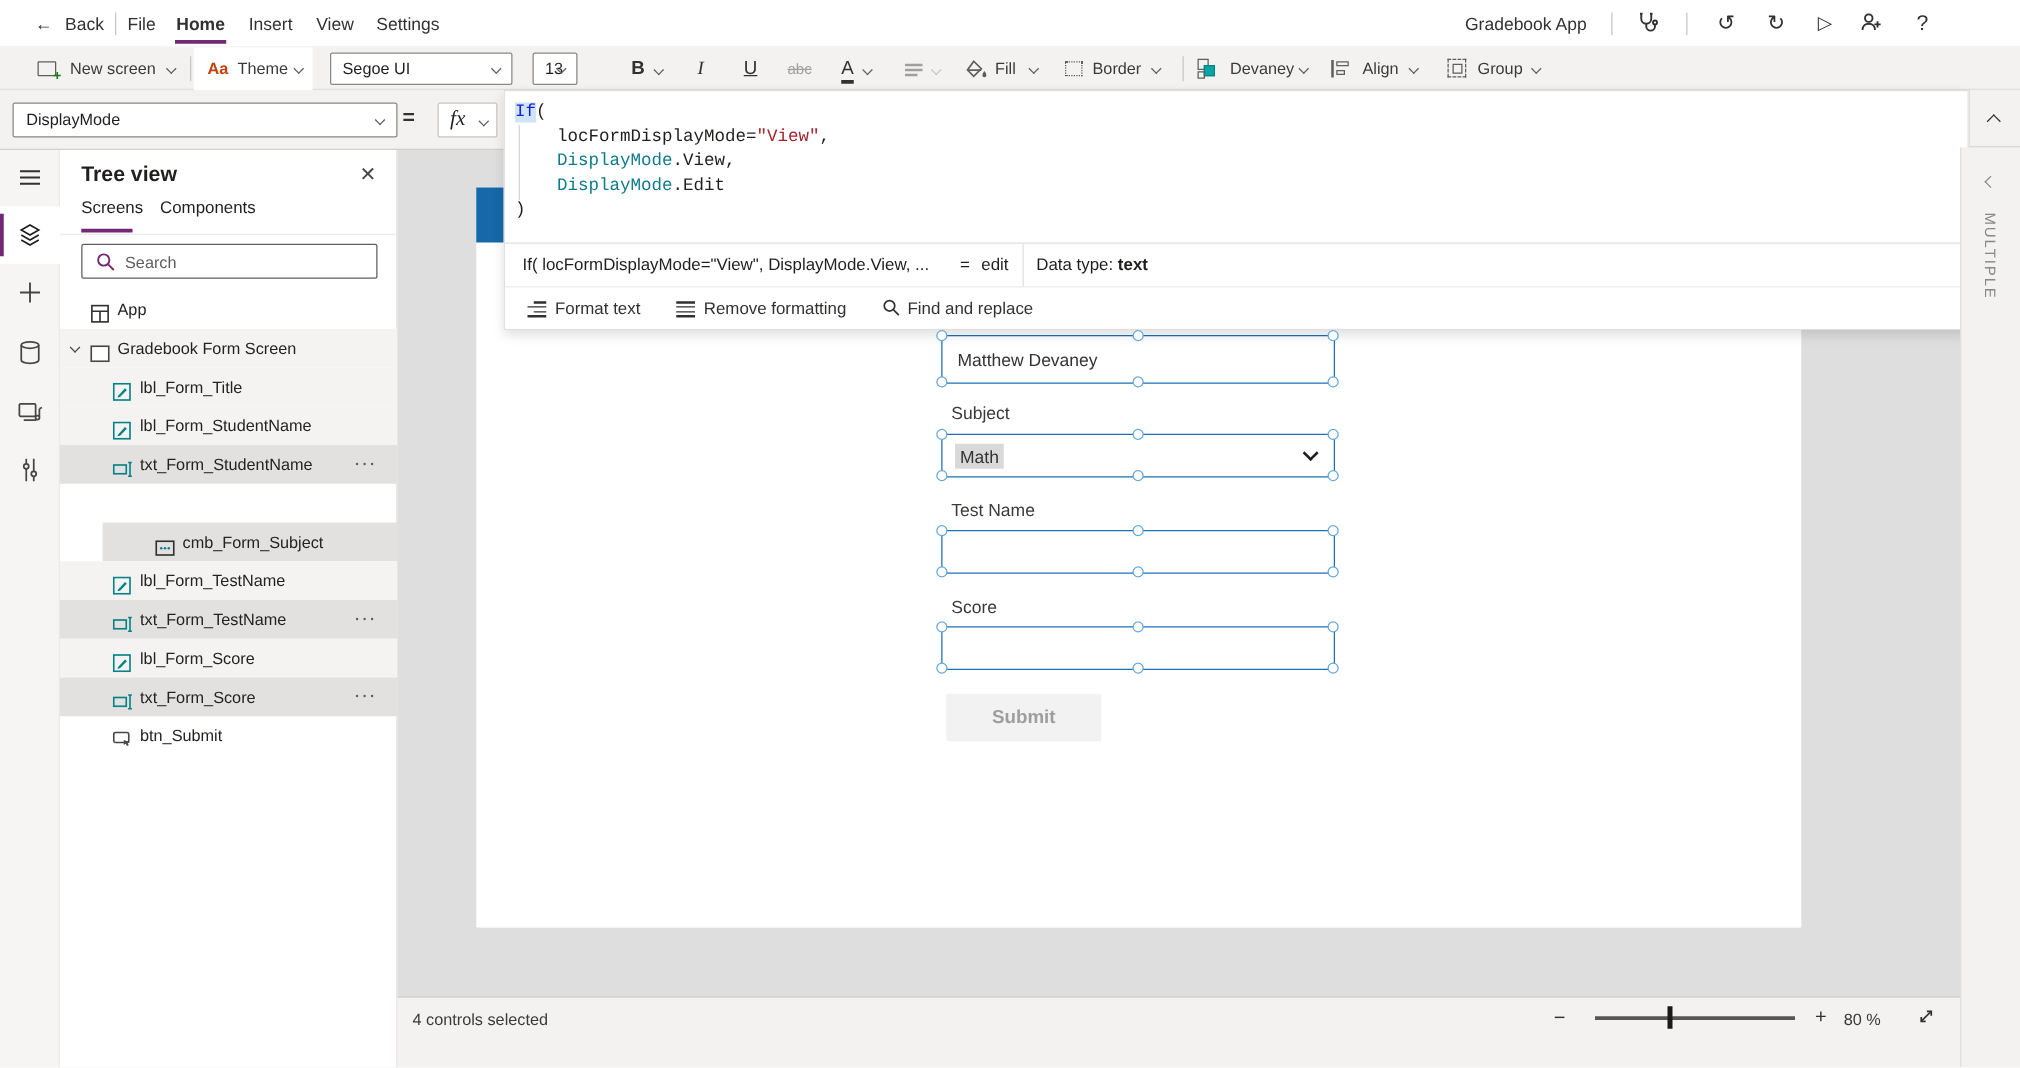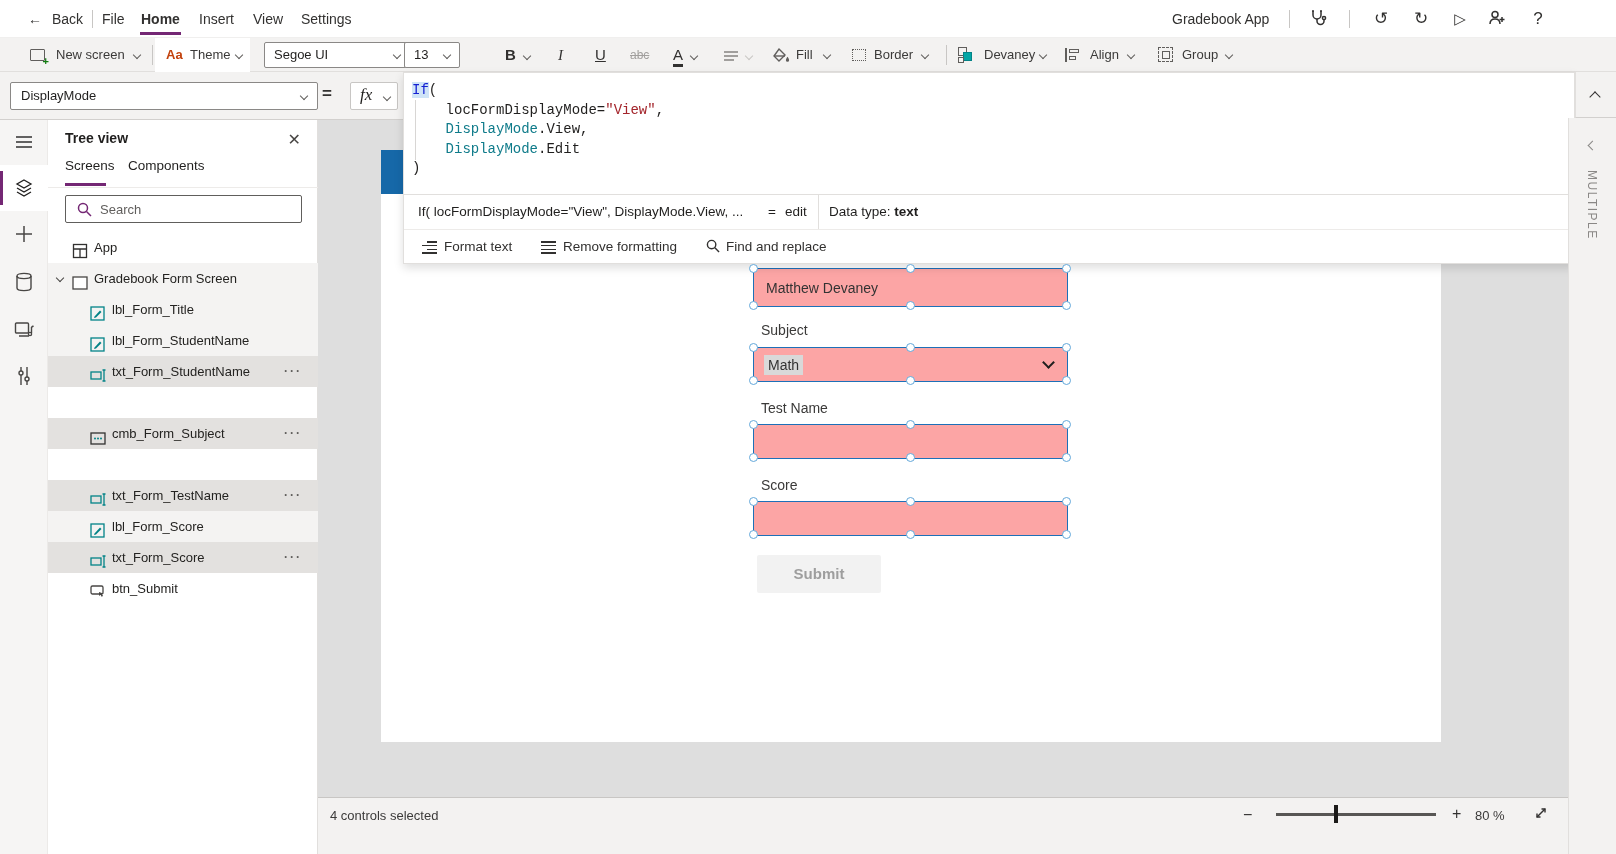--- a/index.html
+++ b/index.html
@@ -79,42 +79,42 @@
 
   
   .rail { left:0; top:120px; width:48px; height:734px; background:#f6f5f4; border-right:1px solid #eceae8; }
   .rail-item { position:absolute; left:0; width:48px; height:46px; text-align:center; }
   .rail-item svg { margin-top:13px; }
   .rail-item.active { background:#fff; }
   .rail-item.active:before { content:""; position:absolute; left:0; top:6px; width:3px; height:34px; background:#742774; }
 
   
   .tree { left:48px; top:120px; width:270px; height:734px; background:#fff; border-right:1px solid #e1dfdd; }
-  .tree-title { position:absolute; left:17px; top:10px; font-size:14px; font-weight:bold; color:#201f1e; }
+  .tree-title { position:absolute; left:17px; top:10px; font-size:17px; font-weight:bold; color:#201f1e; }
   .tree-close { position:absolute; right:16px; top:10px; font-size:16px; color:#484644; }
   .tab { position:absolute; top:38px; height:26px; font-size:13.5px; color:#201f1e; }
   .tab.active { font-weight:normal; }
   .tab-underline { position:absolute; left:17px; top:63px; width:41px; height:2.5px; background:#742774; }
   .tabs-border { position:absolute; left:0; top:67px; width:270px; height:1px; background:#edebe9; }
   .search-box { position:absolute; left:17px; top:75px; width:237px; height:28px; border:1px solid #605e5c; border-radius:2px; background:#fff; }
   .search-box .ph { position:absolute; left:34px; top:6px; color:#605e5c; font-size:13px; }
   .search-box svg { position:absolute; left:11px; top:6px; }
   .trow { position:absolute; left:0; width:270px; height:31px; line-height:31px; font-size:13px; color:#242321; }
   .trow .t-icon { position:absolute; top:7px; }
   .trow .lbl { position:absolute; }
   .trow .dots { position:absolute; right:16px; top:0; color:#605e5c; letter-spacing:2px; font-weight:bold; font-size:12px; }
   .trow.band { background:#f4f3f2; }
   .trow.selected { background:#e3e1df;text-align:center; }
   .trow .chevd { position:absolute; left:9px; top:12px; width:6px; height:6px; border-right:1.3px solid #484644; border-bottom:1.3px solid #484644; transform:rotate(45deg); }
 
   
   .canvas-outer { left:318px; top:120px; width:1250px; height:677px; background:#dedede; }
   .page { position:absolute; left:63px; top:30px; width:1060px; height:592px; background:#fff; }
   .title-sliver { position:absolute; left:63px; top:30px; width:22px; height:44px; background:#1668a8; }
-  .field { position:absolute; left:435px; width:315px; background:#fca5a5; border:1.6px solid #1d70b8; border-radius:3px; font-size:14px; color:#333; }
+  .field { position:absolute; left:435px; width:315px; background:#ffffff; border:1.6px solid #1d70b8; border-radius:3px; font-size:14px; color:#333; }
   .field .val { position:absolute; left:12px; top:50%; transform:translateY(-50%); }
   .flabel { position:absolute; left:443px; font-size:14px; color:#3b3a39; }
   .handle { position:absolute; width:9px; height:9px; border-radius:50%; background:#fff; border:1.6px solid #63a8da; z-index:5; }
   .cmb-chev { position:absolute; right:14px; top:10px; width:9px; height:9px; border-right:2px solid #201f1e; border-bottom:2px solid #201f1e; transform:rotate(45deg); }
   .hl-gray { background:#d9d9d9; padding:2px 4px; }
   .submit { position:absolute; left:439px; top:435px; width:124px; height:38px; background:#f2f2f2; color:#9e9e9e; font-size:15px; font-weight:bold; text-align:center; line-height:38px; border-radius:2px; }
 
   
   .rstrip { left:1568px; top:118px; width:48px; height:736px; background:#f3f2f1; border-left:1px solid #e1dfdd; }
   .rstrip .chevl { position:absolute; left:20px; top:24px; width:7px; height:7px; border-left:1.4px solid #8a8886; border-bottom:1.4px solid #8a8886; transform:rotate(45deg); }
@@ -178,21 +178,21 @@
     <span class="vdiv" style="left:152px; top:7px; height:20px"></span>
 
     <span class="theme-btn"></span>
     <span class="rlab" style="left:166px; font-weight:bold; color:#c2410c">Aa</span>
     <span class="rlab" style="left:190px">Theme</span>
     <span class="chev abs2" style="left:236px; top:14px"></span>
 
     <span class="combo" style="left:264px; width:146px">
       <span>Segoe UI</span><span class="chev"></span>
     </span>
-    <span class="combo" style="left:404px; width:56px">
+    <span class="combo" style="left:426px; width:36px">
       <span>13</span><span class="chev"></span>
     </span>
 
     <span class="fmt-btn" style="left:505px; font-weight:bold">B</span>
     <span class="chev abs2" style="left:524px; top:15px"></span>
     <span class="fmt-btn" style="left:558px; font-family:'Liberation Serif',serif; font-style:italic">I</span>
     <span class="fmt-btn u" style="left:595px">U</span>
     <span class="fmt-btn strike disabled" style="left:630px">abc</span>
     <span class="fmt-btn fontcolor" style="left:673px; top:7px">A</span>
     <span class="chev abs2" style="left:691px; top:15px"></span>
@@ -344,29 +344,37 @@
 
       </div>
       <div class="trow band selected" style="top: 236px;">
         <span class="t-icon" style="left:42px"><svg width="17" height="15" viewBox="0 0 17 15" fill="none" stroke="#038387" stroke-width="1.3">
             <rect x="1" y="4" width="10" height="7"></rect>
             <path d="M14 2 v11 M12.5 2 h3 M12.5 13 h3"></path>
           </svg></span>
         <span class="lbl" style="left:64px">txt_Form_StudentName</span>
         <span class="dots">···</span>
       </div>
-      <div class="trow band selected" style="top: 298px;">
+      <div class="trow band selected" style="top: 298px; margin-left: 34px;">
         <span class="t-icon" style="left:42px"><svg width="16" height="13" viewBox="0 0 16 13" fill="none" stroke="#323130" stroke-width="1.3">
             <rect x="1" y="1" width="14" height="11"></rect>
             <circle cx="5" cy="6.5" r="1" fill="#038387" stroke="none"></circle>
             <circle cx="8" cy="6.5" r="1" fill="#038387" stroke="none"></circle>
             <circle cx="11" cy="6.5" r="1" fill="#038387" stroke="none"></circle>
           </svg></span>
         <span class="lbl" style="left:64px">cmb_Form_Subject</span>
         <span class="dots">···</span>
+      </div>
+      <div class="trow band" style="top: 329px;">
+        <span class="t-icon" style="left:42px"><svg width="15" height="15" viewBox="0 0 15 15" fill="none" stroke="#038387" stroke-width="1.3">
+            <rect x="1" y="1" width="13" height="13"></rect>
+            <path d="M4.5 10.5 L10 4.5 l1.5 1.5 L6 11.5 l-2 .5 Z" fill="#038387" stroke="none"></path>
+          </svg></span>
+        <span class="lbl" style="left:64px">lbl_Form_TestName</span>
+
       </div>
       <div class="trow band selected" style="top: 360px;">
         <span class="t-icon" style="left:42px"><svg width="17" height="15" viewBox="0 0 17 15" fill="none" stroke="#038387" stroke-width="1.3">
             <rect x="1" y="4" width="10" height="7"></rect>
             <path d="M14 2 v11 M12.5 2 h3 M12.5 13 h3"></path>
           </svg></span>
         <span class="lbl" style="left:64px">txt_Form_TestName</span>
         <span class="dots">···</span>
       </div>
       <div class="trow band" style="top: 391px;">

